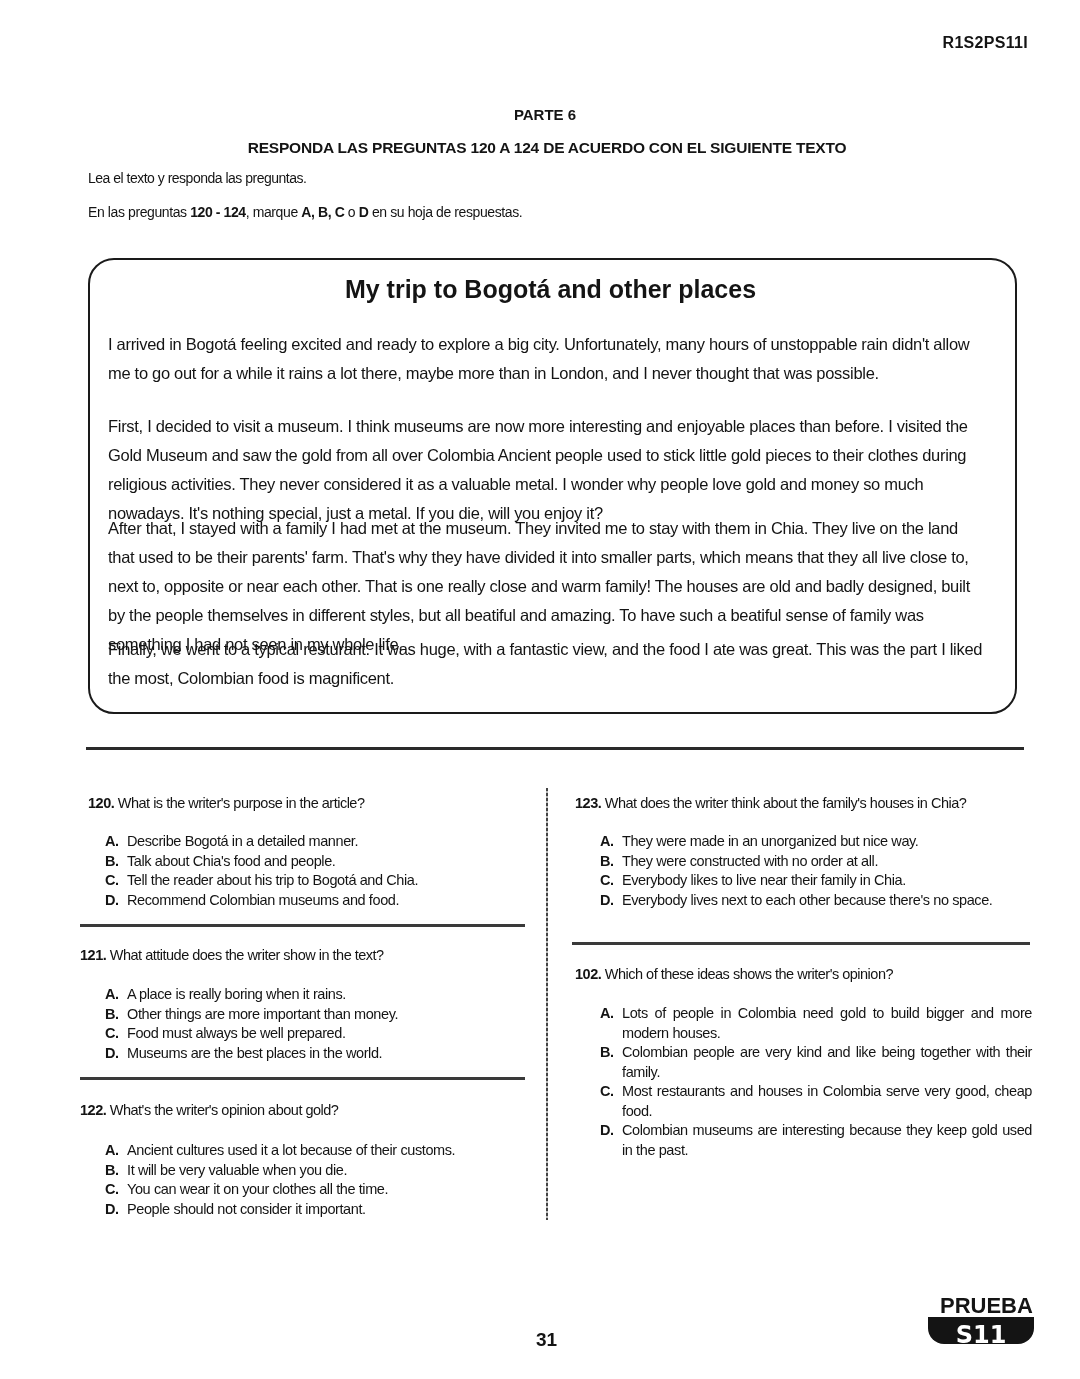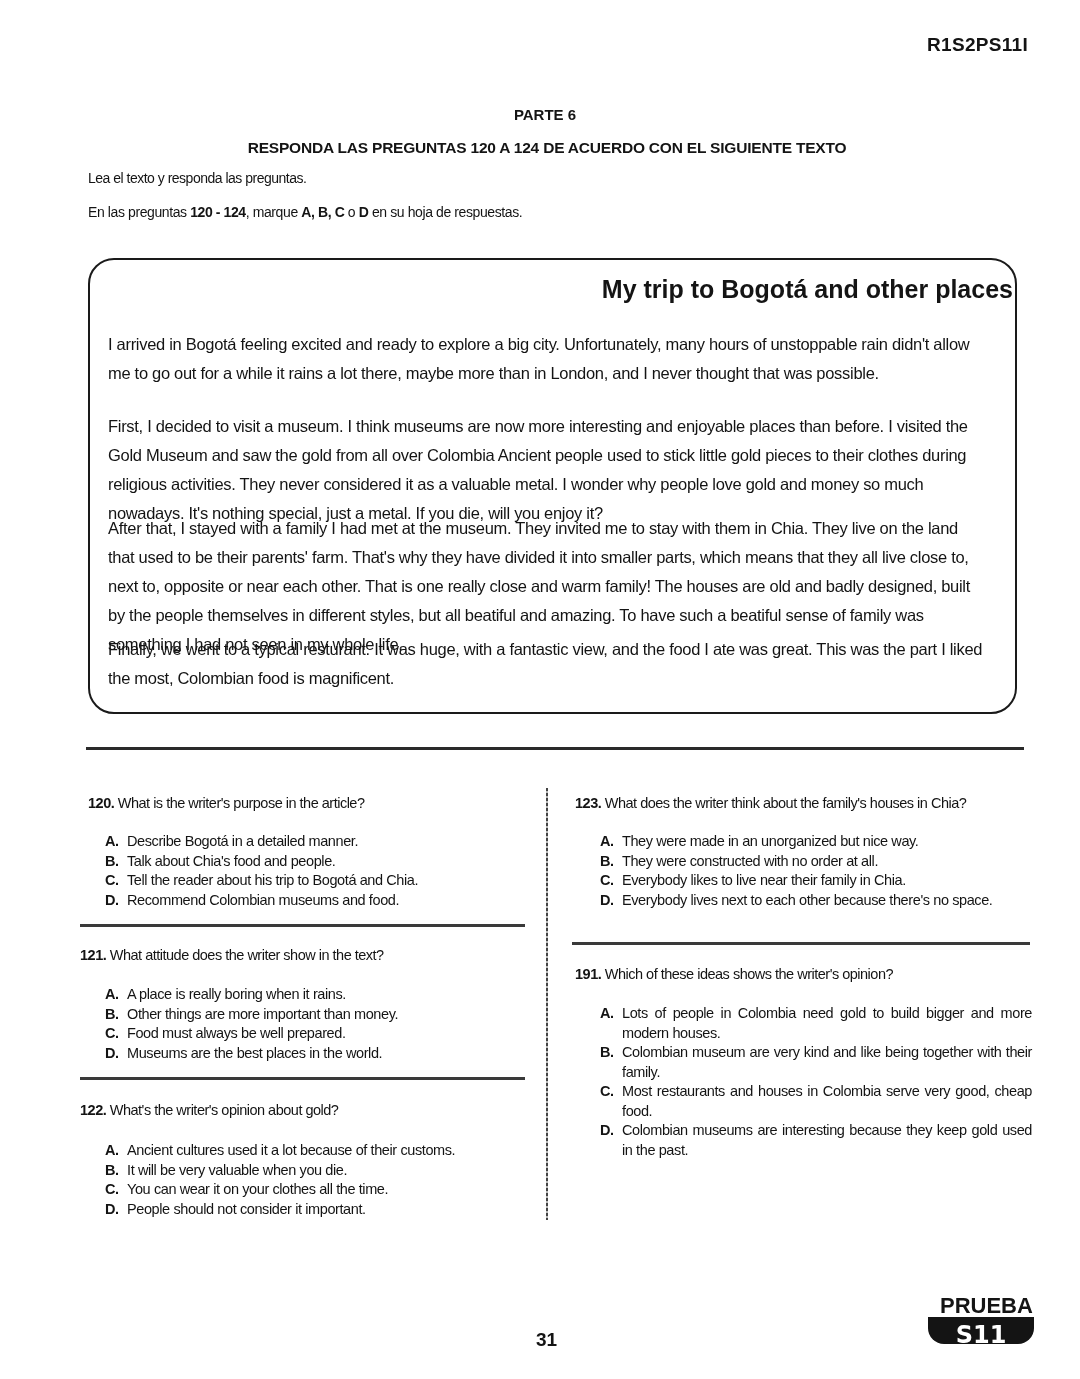--- a/index.html
+++ b/index.html
@@ -2,32 +2,32 @@
 <html><head>
 <meta charset="utf-8">
 <style>
   html, body { margin: 0; padding: 0; }
   body {
     width: 1080px; height: 1379px; background: #ffffff; color: #141414;
     position: relative; overflow: hidden;
     font-family: "Liberation Sans", "DejaVu Sans", sans-serif;
   }
   .abs { position: absolute; }
-  .code { top: 34px; right: 52px; font-weight: bold; font-size: 19px; letter-spacing: 0.3px; }
+  .code { top: 34px; right: 52px; font-weight: bold; font-size: 16px; letter-spacing: 0.3px; }
   .parte { top: 106px; left: 0; width: 1090px; text-align: center; font-weight: bold; font-size: 15px; }
   .instr-title { top: 139px; left: 0; width: 1094px; text-align: center; font-weight: bold; font-size: 15.5px; letter-spacing: -0.2px; }
   .instr1 { top: 170px; left: 88px; font-size: 14px; letter-spacing: -0.5px; }
   .instr2 { top: 204px; left: 88px; font-size: 14px; letter-spacing: -0.4px; }
   .instr2 b { font-weight: bold; }
 
   .textbox {
     top: 258px; left: 88px; width: 925px; height: 452px;
     border: 2.5px solid #1a1a1a; border-radius: 26px;
   }
-  .article-title { top: 275px; left: 88px; width: 925px; text-align: right; font-weight: bold; font-size: 25px; }
+  .article-title { top: 275px; left: 88px; width: 925px; text-align: center; font-weight: bold; font-size: 25px; }
   .para { left: 108px; width: 880px; font-size: 16.5px; line-height: 29px; letter-spacing: -0.3px; }
   .p1 { top: 330px; }
   .p2 { top: 412px; }
   .p3 { top: 514px; }
   .p4 { top: 635px; }
 
   .rule { left: 86px; width: 938px; height: 3px; background: #2a2a2a; top: 747px; }
   .vdiv { left: 546px; top: 788px; width: 2px; height: 432px;
     background: repeating-linear-gradient(to bottom, #444 0 3px, #bbb 3px 5px); }
 
@@ -170,31 +170,31 @@
       <span class="otext">Everybody likes to live near their family in Chia.</span>
     </div>
   <div class="opt">
       <span class="letter">D.</span>
       <span class="otext">Everybody lives next to each other because there's no space.</span>
     </div>
 </div>
 <div class="abs sep s3"></div>
 
 <div class="abs question q124">
-  <span class="qnum">191.</span>
+  <span class="qnum">102.</span>
   <span>Which of these ideas shows the writer's opinion?</span>
 </div>
 <div class="abs opts o124">
   <div class="opt">
       <span class="letter">A.</span>
       <span class="otext">Lots of people in Colombia need gold to build bigger and more modern houses.</span>
     </div>
   <div class="opt">
       <span class="letter">B.</span>
-      <span class="otext">Colombian museum are very kind and like being together with their family.</span>
+      <span class="otext">Colombian people are very kind and like being together with their family.</span>
     </div>
   <div class="opt">
       <span class="letter">C.</span>
       <span class="otext">Most restaurants and houses in Colombia serve very good, cheap food.</span>
     </div>
   <div class="opt">
       <span class="letter">D.</span>
       <span class="otext">Colombian museums are interesting because they keep gold used in the past.</span>
     </div>
 </div>

